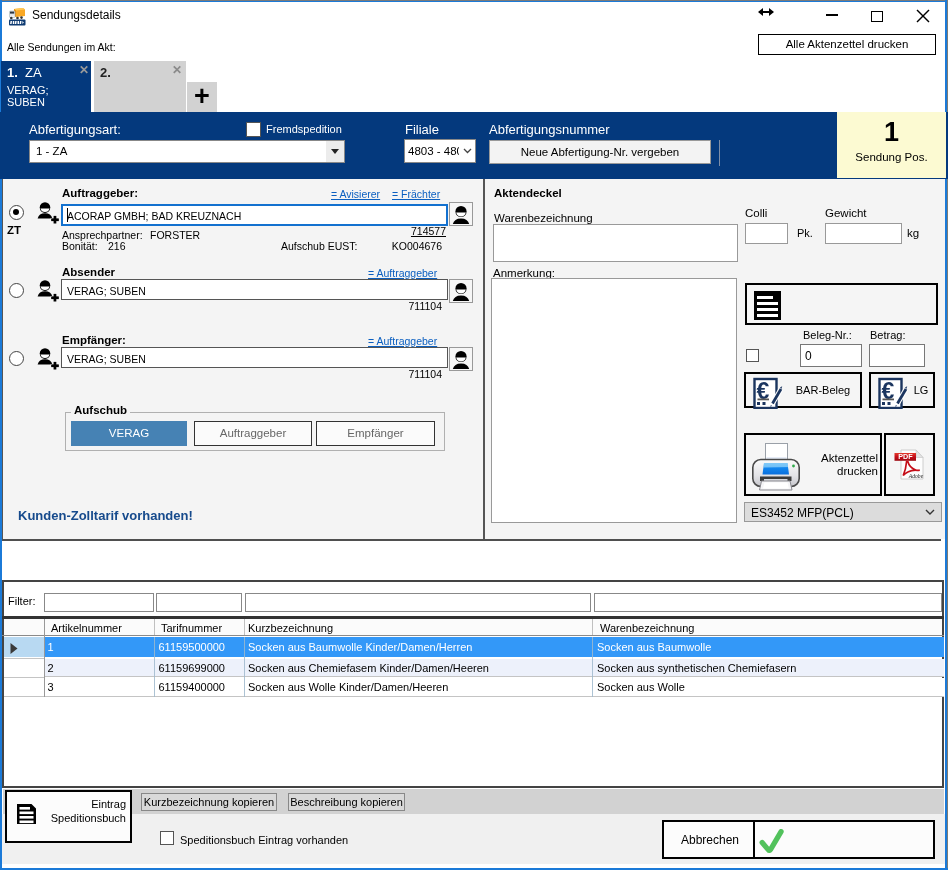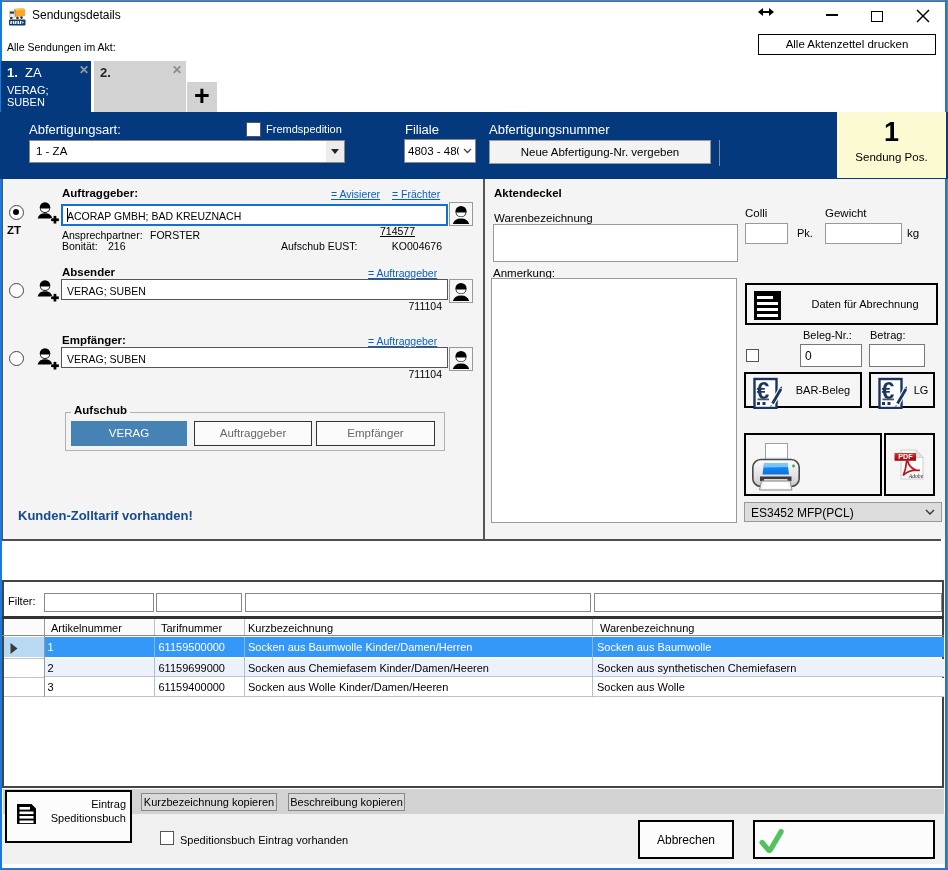--- a/index.html
+++ b/index.html
@@ -124,21 +124,21 @@
   <div class="a" style="left:4px;top:4px;font-size:10.5px;white-space:nowrap;">ACORAP GMBH; BAD KREUZNACH</div>
   <div class="a" style="left:3.5px;top:2px;width:1px;height:14px;background:#000;"></div>
 </div>
 <div class="a" style="left:449px;top:202px;width:24px;height:24px;background:#f6f6f6;border:1px solid #999;box-sizing:border-box;">
   <svg width="22" height="22" viewBox="0 0 22 22">
     <circle cx="11" cy="8.5" r="5.6" fill="#000"></circle>
     <path d="M6.2 9.6 A4.9 4.9 0 0 0 15.8 9.6 Z" fill="#fff"></path>
     <path d="M2.8 21 q1.4 -5.6 8.2 -5.6 q6.8 0 8.2 5.6 z" fill="#000"></path>
   </svg>
 </div>
-<div class="a lbl" style="left:380px;top:225px;width:44px;text-align:left;text-decoration:underline;">714577</div>
+<div class="a lbl" style="left:402px;top:225px;width:44px;text-align:right;text-decoration:underline;">714577</div>
 <div class="a lbl" style="left:62px;top:229px;">Ansprechpartner:</div>
 <div class="a lbl" style="left:150px;top:229px;">FORSTER</div>
 <div class="a lbl" style="left:62px;top:240px;">Bonität:</div>
 <div class="a lbl" style="left:108px;top:240px;">216</div>
 <div class="a lbl" style="left:281px;top:240px;">Aufschub EUST:</div>
 <div class="a lbl" style="left:388px;top:240px;width:54px;text-align:right;">KO004676</div>
 
 <div class="a bold" style="left:62px;top:266px;font-size:11.5px;">Absender</div>
 <div class="a link" style="left:368px;top:267px;">= Auftraggeber</div>
 <div class="a" style="left:9px;top:283px;width:15px;height:15px;border:1.6px solid #444;border-radius:50%;background:#fff;box-sizing:border-box;"></div>
@@ -212,21 +212,20 @@
 <div class="a" style="left:491px;top:278px;width:246px;height:245px;background:#fff;border:1px solid #999;box-sizing:border-box;"></div>
 
 <div class="a btn-black" style="left:745px;top:283px;width:193px;height:42px;">
   <svg class="a" style="left:7px;top:6px;" width="27" height="29" viewBox="0 0 27 29">
     <rect x="0" y="0" width="27" height="29" fill="#000"></rect>
     <rect x="3" y="5" width="16" height="3" fill="#fff"></rect>
     <rect x="3" y="11" width="21" height="3" fill="#fff"></rect>
     <rect x="3" y="17" width="21" height="3" fill="#fff"></rect>
     <rect x="3" y="23" width="21" height="3" fill="#fff"></rect>
   </svg>
-  <div class="a" style="left:48px;top:0;width:140px;height:100%;display:flex;align-items:center;justify-content:center;font-size:11px;">Daten für Abrechnung</div>
 </div>
 
 <div class="a" style="left:803px;top:329px;font-size:11px;">Beleg-Nr.:</div>
 <div class="a" style="left:870px;top:329px;font-size:11px;">Betrag:</div>
 <div class="a" style="left:746px;top:349px;width:13px;height:13px;background:#fff;border:1px solid #555;box-sizing:border-box;"></div>
 <div class="a bold" style="left:763px;top:346px;font-size:14px;padding-left:44px;">BAR</div>
 <div class="a" style="left:800px;top:344px;width:62px;height:23px;background:#fff;border:1px solid #777;box-sizing:border-box;">
   <div class="a" style="left:4px;top:4px;font-size:12px;">0</div>
 </div>
 <div class="a" style="left:869px;top:344px;width:56px;height:23px;background:#fff;border:1px solid #777;box-sizing:border-box;"></div>
@@ -275,20 +274,24 @@
     <rect x="13.5" y="0.5" width="22" height="21" fill="#fff" stroke="#9aa0a8" stroke-width="1"></rect>
     <rect x="14.5" y="14" width="20" height="6.5" fill="#e6ecf7"></rect>
     <rect x="0.8" y="16.5" width="46.4" height="27" rx="8" fill="url(#pbody)" stroke="#4a4a4a" stroke-width="1.6"></rect>
     <polygon points="12,20 35.5,20 37,31.5 10.5,31.5" fill="url(#pblue)"></polygon>
     <polygon points="12,20 35.5,20 36,24 11.5,24.5" fill="#8fd0f8" opacity="0.75"></polygon>
     <circle cx="41.5" cy="23" r="1.4" fill="#2faa4a"></circle>
     <path d="M8 33.5 h31.5 v4.5 h-4 v-2 h-23.5 v2 h-4 z" fill="#3b3b3b"></path>
     <polygon points="9.5,38 38,38 40,47 7.5,47" fill="#f4f4f6" stroke="#8a8a90" stroke-width="1"></polygon>
     <polygon points="12.5,39.5 35.5,39.5 36.8,45.5 11,45.5" fill="#fff"></polygon>
   </svg>
+  <div class="a" style="left:62px;top:0;width:70px;height:100%;display:flex;flex-direction:column;align-items:flex-end;justify-content:center;font-size:11.5px;line-height:13px;">
+    <div>Aktenzettel</div>
+      <div>drucken</div>
+  </div>
 </div>
 
 <div class="a btn-black" style="left:884px;top:433px;width:51px;height:63px;">
   <svg class="a" style="left:7px;top:13px;" width="38" height="34" viewBox="0 0 38 34">
     <path d="M8 2 h15.1 l6.9 7.5 V31 H8 Z" fill="#fdfdfd" stroke="#c9c9c9" stroke-width="0.9"></path>
     <path d="M23.1 2 l6.9 7.5 h-6.9 z" fill="#e4e4e4" stroke="#c9c9c9" stroke-width="0.7"></path>
     <linearGradient id="rg" x1="0" y1="0" x2="0" y2="1">
       <stop offset="0" stop-color="#e23b2e"></stop>
         <stop offset="0.5" stop-color="#c50d18"></stop>
         <stop offset="1" stop-color="#9c0a12"></stop>
@@ -372,18 +375,18 @@
     <rect x="2.5" y="3" width="10.5" height="2.6" fill="#fff"></rect>
     <rect x="2.5" y="7.5" width="14" height="2.6" fill="#fff"></rect>
     <rect x="2.5" y="12" width="14" height="2.6" fill="#fff"></rect>
     <rect x="2.5" y="16.5" width="14" height="2.6" fill="#fff"></rect>
   </svg>
   <div class="a" style="right:4px;top:6px;width:84px;text-align:right;font-size:11px;line-height:13.5px;white-space:nowrap;">Eintrag<br>Speditionsbuch</div>
 </div>
 <div class="a" style="left:160px;top:831px;width:14px;height:14px;background:#fff;border:1px solid #555;box-sizing:border-box;"></div>
 <div class="a" style="left:180px;top:834px;font-size:11px;">Speditionsbuch Eintrag vorhanden</div>
 
-<div class="a btn-black" style="left:638px;top:820px;width:96px;height:39px;background:#fcfcfc;text-align:center;line-height:36px;font-size:12px;">Abbrechen</div>
+<div class="a btn-black" style="left:662px;top:820px;width:96px;height:39px;background:#fcfcfc;text-align:center;line-height:36px;font-size:12px;">Abbrechen</div>
 <div class="a btn-black" style="left:753px;top:820px;width:182px;height:39px;background:#fcfcfc;">
   <svg class="a" style="left:4px;top:7px;" width="25" height="25" viewBox="0 0 24 24">
     <path d="M3 13 l6 7 q1 1.5 2.2 -0.5 l10 -17" fill="none" stroke="#52c25c" stroke-width="5" stroke-linecap="round" stroke-linejoin="round"></path>
   </svg>
 </div>
 
 </body></html>

